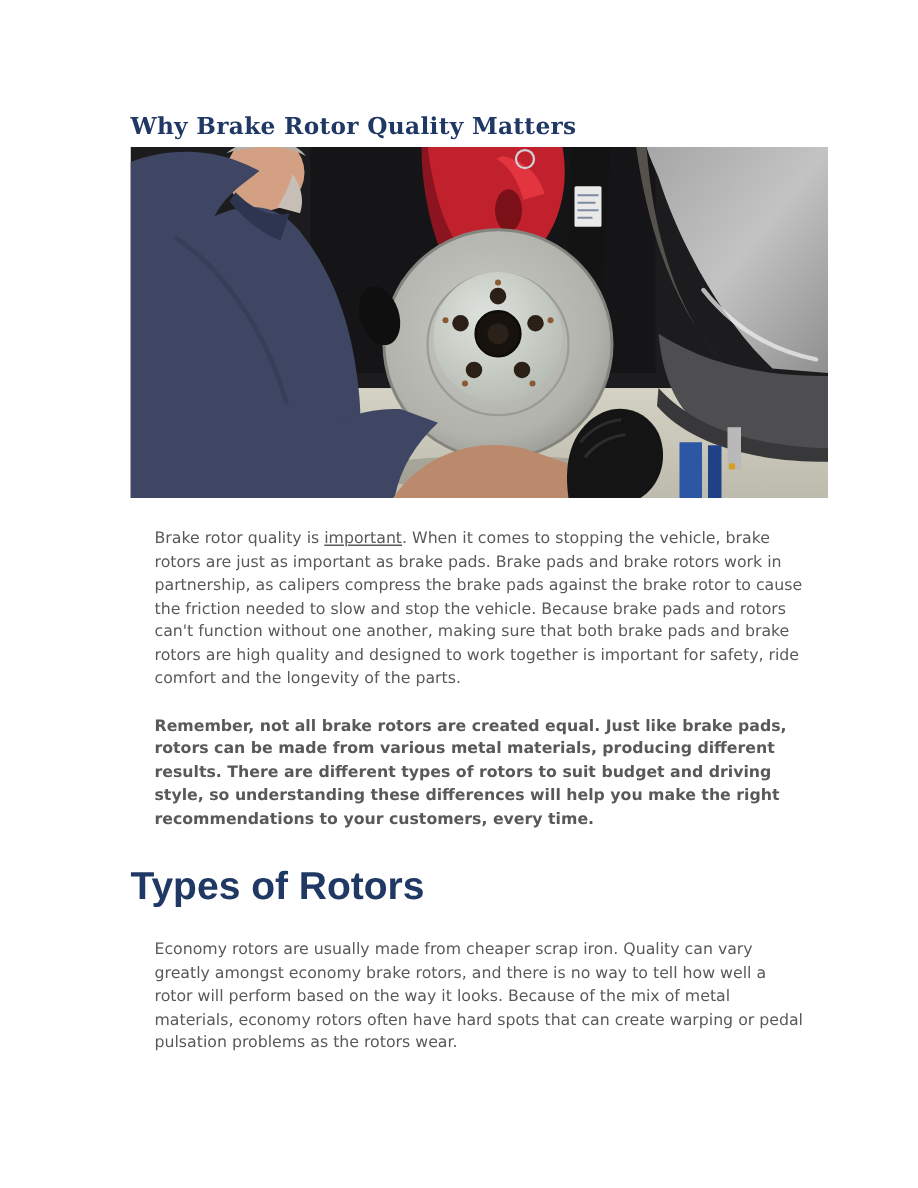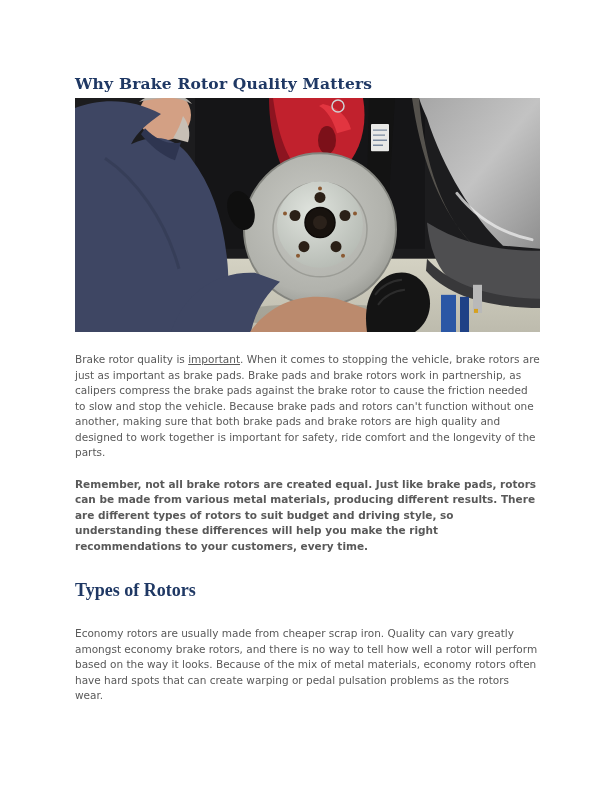--- a/index.html
+++ b/index.html
@@ -1,48 +1,48 @@
 <!DOCTYPE html>
 <html style="--navy: #1f3864; --gray: #595959;"><head>
 <meta charset="utf-8">
 <style>
   html,body { margin:0; padding:0; background:#ffffff; }
   body { width:612px; height:792px; font-family:"DejaVu Sans", sans-serif; }
   .page { position:relative; width:612px; height:792px; overflow:hidden; background:#ffffff; }
-  .content { position:absolute; left:75px; top:0; width:465px; }
+  .content { position:absolute; left:87px; top:0; width:465px; }
 
   .title {
     margin:74px 0 0 0;
     font-family:"DejaVu Serif", serif;
     font-weight:bold;
     font-size:15.5px;
     line-height:19px;
     letter-spacing:0.2px;
     color:var(--navy,#1f3864);
   }
   .photo { display:block; margin-top:5px; width:465px; height:234px; }
   .date { margin-top:6px; font-size:11px; line-height:14px; color:var(--gray,#595959); }
 
   .para {
-    margin:0;
+    margin:16px;
     font-size:10.5px;
     line-height:15.5px;
     color:var(--gray,#595959);
     text-align:left;
   }
   .para.p1 { margin-top:20px; }
   .para.p2 { margin-top:16px;font-weight:bold; }
   .para.p3 { margin-top:19px; }
   .para a { color:var(--gray,#595959); text-decoration:underline; cursor:pointer; }
 
   .section-heading {
     margin:20px 0 0 0;
-    font-family:Liberation Serif, serif;
+    font-family:Liberation Sans, sans-serif;
     font-weight:bold;
-    font-size:18px;
+    font-size:26px;
     line-height:33px;
     color:var(--navy,#1f3864);
   }
   .subsection-heading {
     margin:12px 0 0 0;
     font-family:"DejaVu Serif", serif;
     font-weight:bold;
     font-size:13px;
     line-height:17px;
     color:var(--navy,#1f3864);

